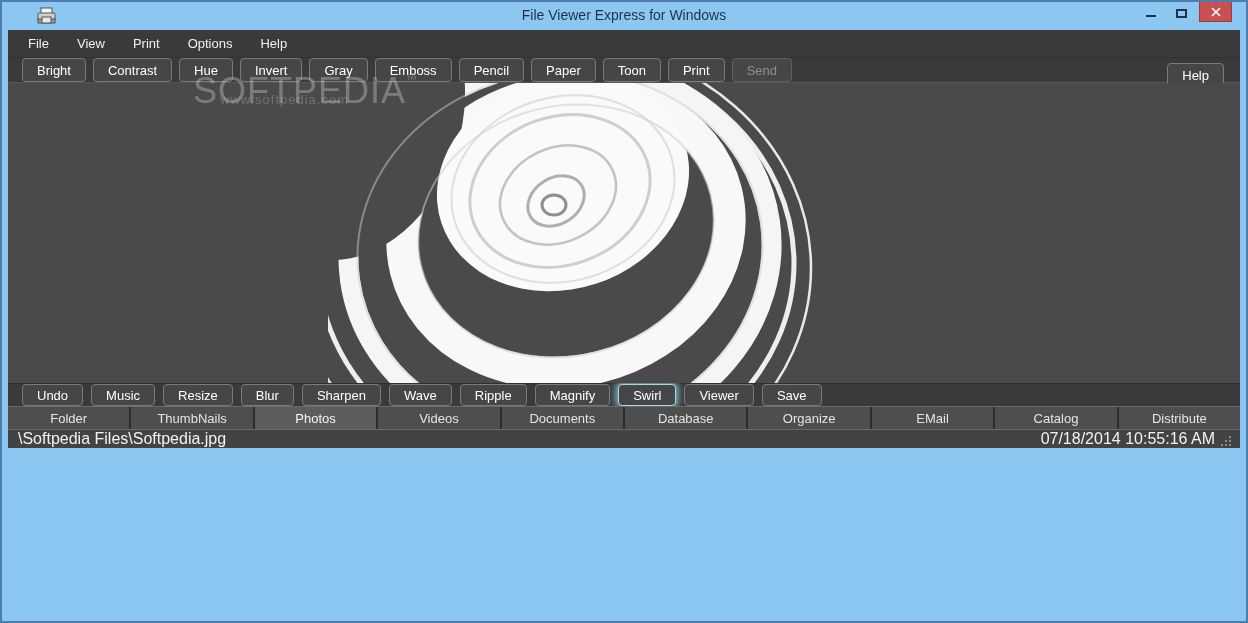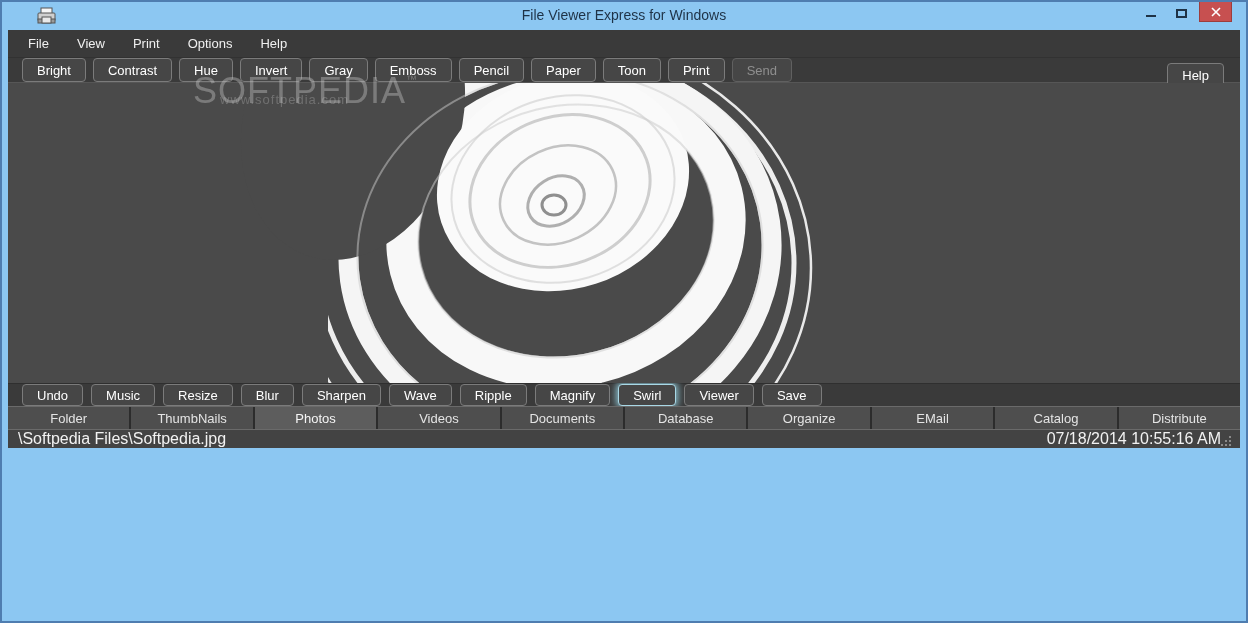--- a/index.html
+++ b/index.html
@@ -85,21 +85,21 @@
     font-size:13px;color:#e4e4e4;background:#4e4e4e;border-right:2px solid #2c2c2c;
   }
   .tab:last-child{border-right:none;}
   .tab.selected{background:#5d5d5d;color:#f5f5f5;}
 
   .statusbar{
     height:25px;display:flex;align-items:center;justify-content:space-between;
     background:#434343;border-top:1px solid #6a6a6a;padding:0 8px 0 10px;
     color:#f2f2f2;font-size:16px;
   }
-  .status-right{display:flex;align-items:center;gap:0;}
+  .status-right{display:flex;align-items:center;gap:6px;}
   .grip{width:11px;height:11px;align-self:flex-end;margin-bottom:1px;}
 </style>
 </head>
 <body>
 
 <div class="window">
 
   <div class="titlebar">
     <div class="title-text">File Viewer Express for Windows</div>
     <svg class="window-icon" viewBox="0 0 22 18">

